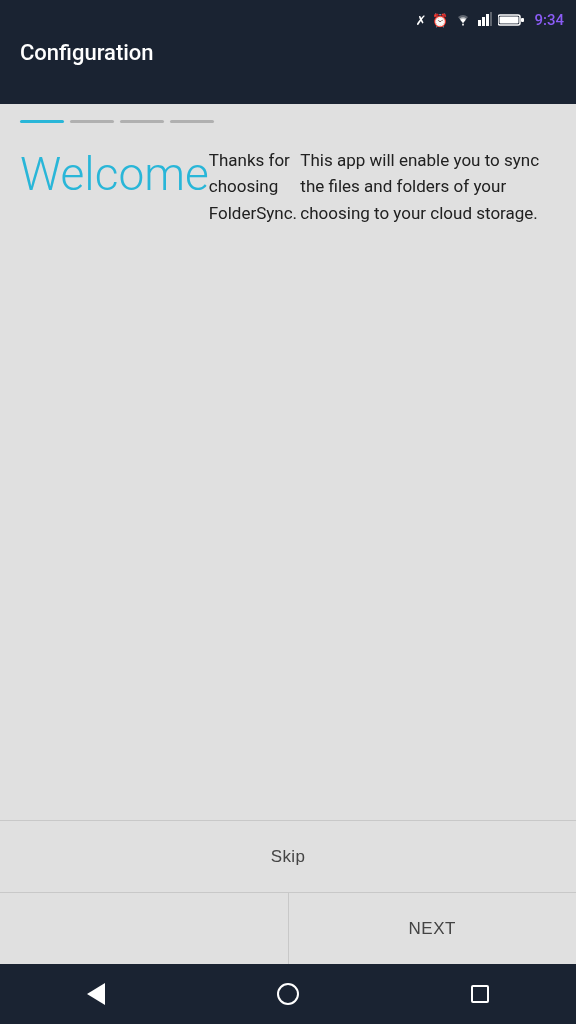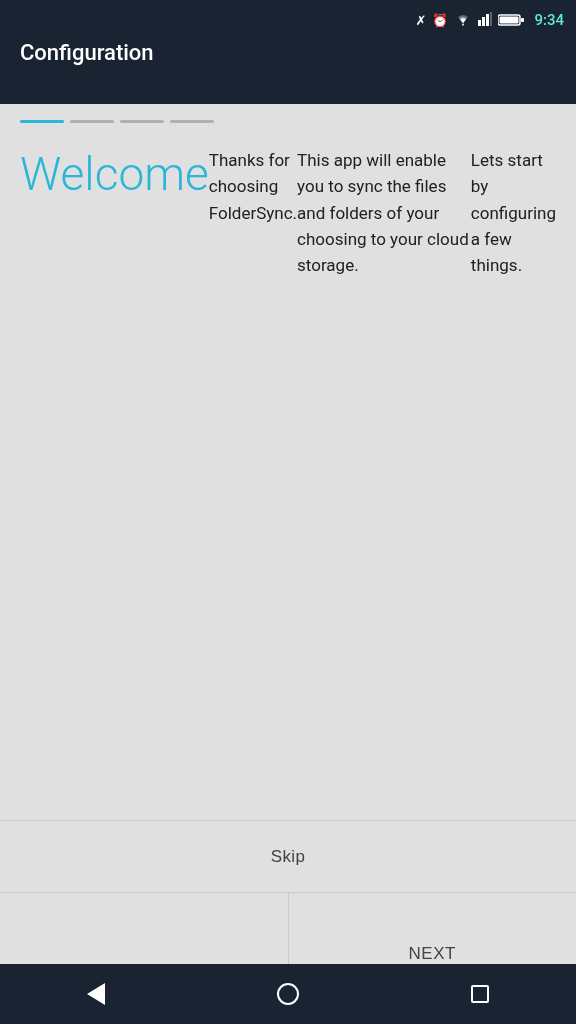--- a/index.html
+++ b/index.html
@@ -35,21 +35,21 @@
       align-items: center;
       gap: 6px;
     }
 
     .status-icon {
       color: white;
       font-size: 13px;
     }
 
     .status-time {
-      color: #5eead4;
+      color: #8b5cf6;
       font-size: 15px;
       font-weight: 500;
       margin-left: 4px;
     }
 
     .battery-icon {
       display: inline-flex;
       align-items: center;
       color: white;
       font-size: 12px;
@@ -158,21 +158,21 @@
       flex: 1;
       display: flex;
       align-items: center;
       justify-content: center;
       border-right: 1px solid #c8c8c8;
     }
 
     .next-button-area {
       flex: 1;
       display: flex;
-      align-items: flex-end;
+      align-items: center;
       justify-content: center;
     }
 
     .nav-button {
       background: transparent;
       border: none;
       color: #888;
       font-size: 17px;
       cursor: pointer;
       letter-spacing: 0.5px;
@@ -273,21 +273,20 @@
   <div class="stepper-dot active"></div>
   <div class="stepper-dot inactive"></div>
   <div class="stepper-dot inactive"></div>
   <div class="stepper-dot inactive"></div>
 </div>
 
 <div class="main-content">
   <div class="welcome-title">Welcome</div>
   <p class="welcome-text">Thanks for choosing FolderSync.</p>
   <p class="welcome-text">This app will enable you to sync the files and folders of your choosing to your cloud storage.</p>
-  <p class="welcome-text-secondary">Lets start by configuring a few things.</p>
 </div>
 
 <div class="bottom-section">
   <div class="skip-button-row">
     <button class="skip-button">Skip</button>
   </div>
   <div class="action-buttons-row">
     <div class="back-button-area">
     </div>
     <div class="next-button-area">

